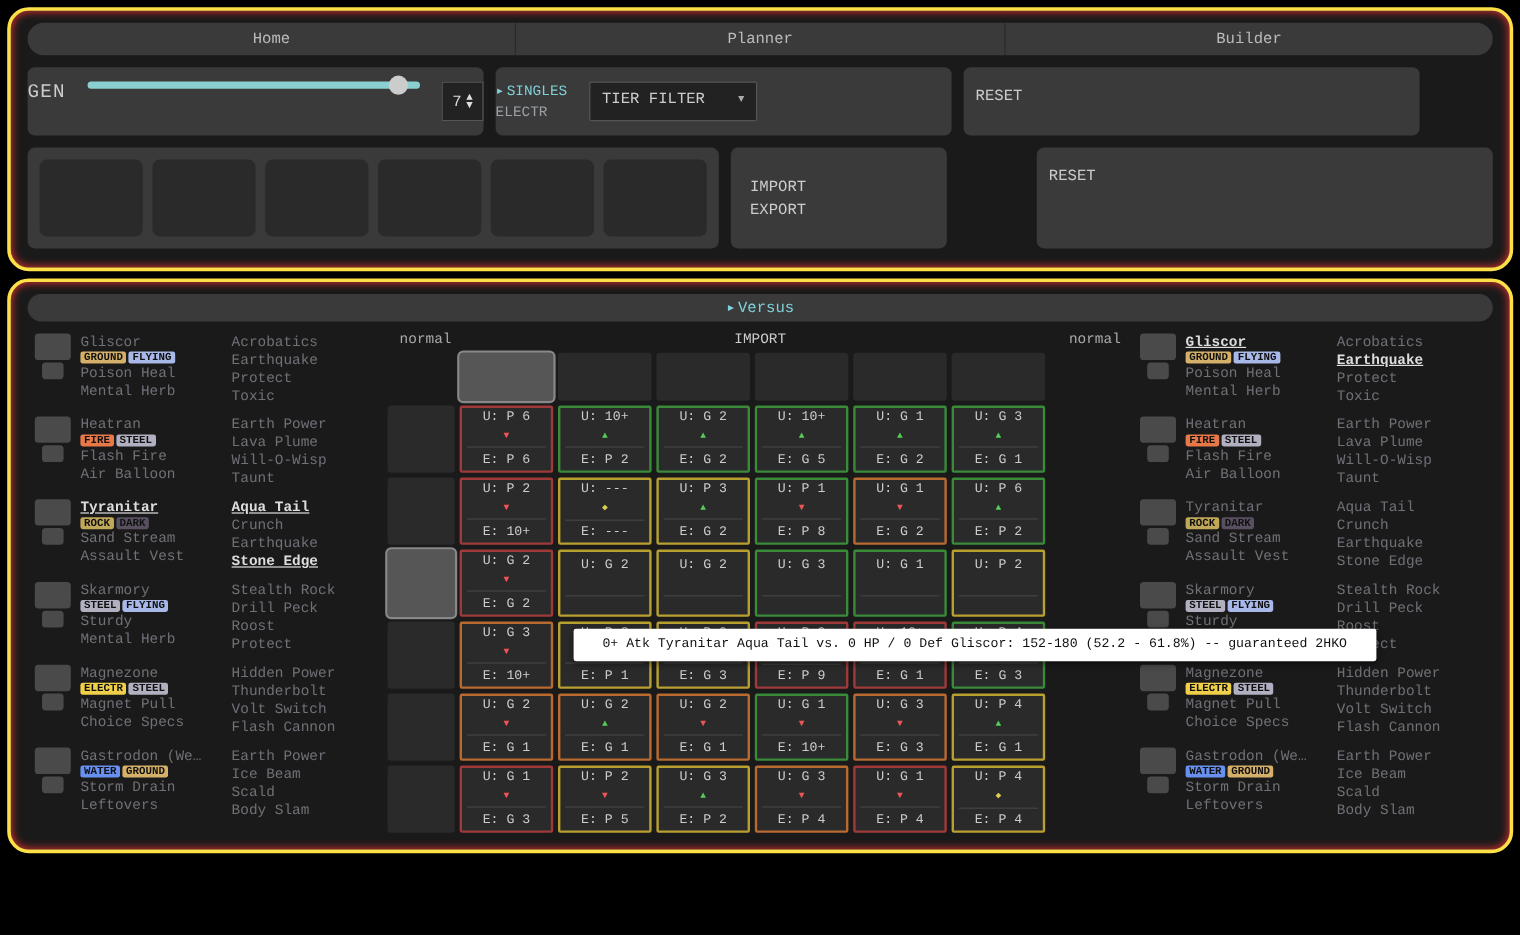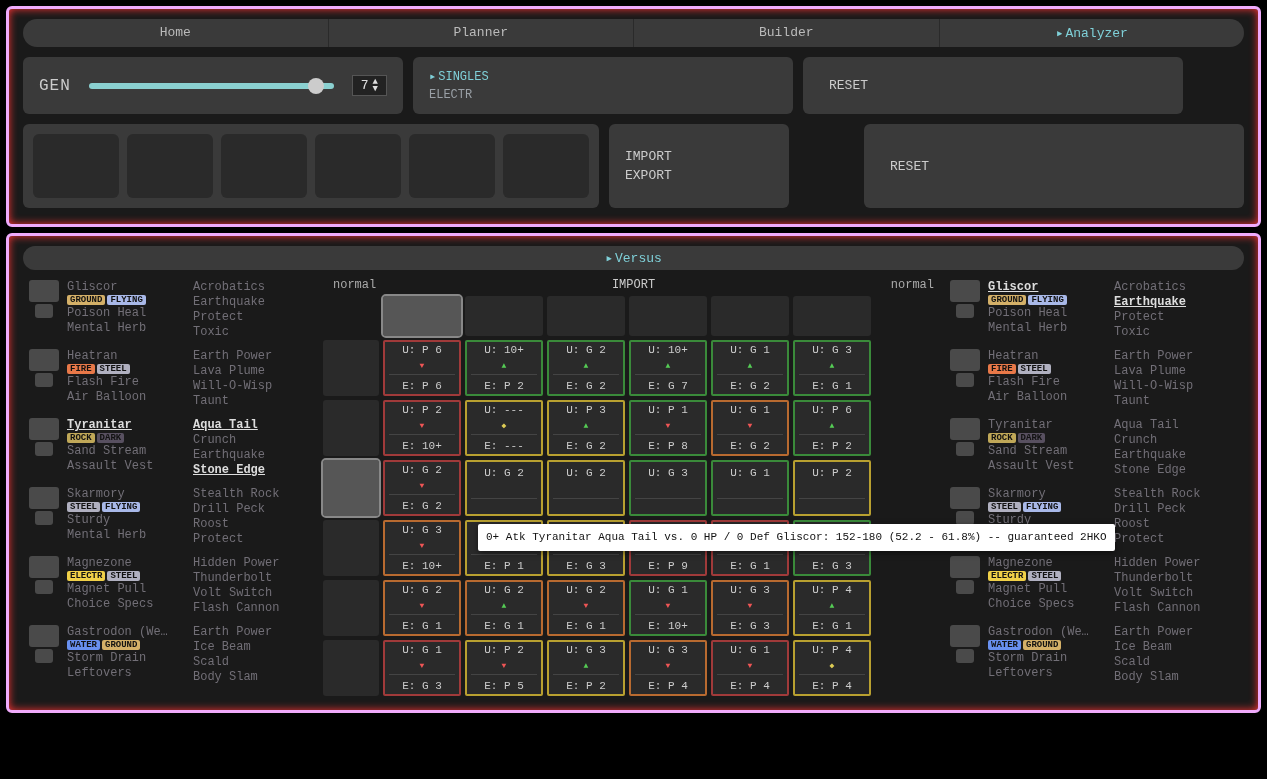--- a/index.html
+++ b/index.html
@@ -1,23 +1,23 @@
 <!DOCTYPE html>
 <html><head>
 <meta charset="utf-8">
 <style>
 *{box-sizing:border-box;margin:0;padding:0}
 body{background:#000;font-family:"Courier New",monospace;font-size:13px;color:#9aa0a6;overflow-x:hidden}
-.glow-wrap{border:3px solid #f0abfc;border-radius:6px;margin:6px;padding:6px;background:#1a1a1a;box-shadow:0 0 8px #ff3333 inset}
+.glow-wrap{border:3px solid #fde047;border-radius:18px;margin:6px;padding:6px;background:#1a1a1a;box-shadow:0 0 8px #ff3333 inset}
 .nav-bar{display:flex;background:#3a3a3a;border-radius:18px;margin:4px 8px;overflow:hidden}
 .nav-item{flex:1;text-align:center;padding:6px 0;color:#bbb;cursor:pointer;border-right:1px solid #2a2a2a}
 .nav-item.active{color:#7fd0d8}
 .nav-item:last-child{border-right:none}
 .panels{display:flex;gap:10px;margin:10px 8px}
-.panel{background:#3a3a3a;border-radius:6px;padding:12px 16px;display:flex;align-items:center;gap:18px;flex:1}
+.panel{background:#3a3a3a;border-radius:6px;padding:12px 0;display:flex;gap:18px;flex:1}
 .panel.sm{flex:0 0 auto;min-width:380px}
 .gen-label{color:#ccc;font-size:16px;letter-spacing:1px}
 .slider{flex:1;height:6px;background:#8ad0d0;border-radius:3px;position:relative}
 .slider::after{content:"";position:absolute;right:10px;top:-5px;width:16px;height:16px;background:#ccc;border-radius:50%}
 .num-box{background:#222;border:1px solid #555;padding:2px 8px;color:#ddd;display:flex;align-items:center;gap:4px}
 .spin{font-size:9px;line-height:7px}
 .singles-doubles{display:flex;flex-direction:column;gap:4px;font-size:12px}
 .sd-active{color:#7fd0d8}
 .select-box{background:#222;border:1px solid #555;padding:6px 28px 6px 10px;color:#ccc;border-radius:2px;cursor:pointer;position:relative;min-width:140px}
 .select-box::after{content:"▾";position:absolute;right:8px;top:6px;color:#aaa}
@@ -51,48 +51,48 @@
 .cell{width:78px;height:56px;background:#2a2a2a;border:2px solid #555;border-radius:2px;display:flex;flex-direction:column;justify-content:space-around;align-items:center;font-size:11px;color:#ccc;position:relative}
 .cell.g{border-color:#3a8a3a}
 .cell.y{border-color:#b8a030}
 .cell.r{border-color:#a03a3a}
 .cell.o{border-color:#b86a30}
 .arrow{font-size:8px}
 .au{color:#5c5}
 .ad{color:#e55}
 .ay{color:#dc5}
 .divline{width:90%;height:1px;background:#444}
-.tooltip{position:absolute;background:#fff;color:#111;font-size:11px;padding:6px 8px;line-height:1.4;white-space:nowrap;z-index:100;border-radius:2px;box-shadow:0 2px 6px rgba(0,0,0,.5)}
+.tooltip{position:absolute;background:#fff;color:#111;font-size:11px;padding:6px 24px;line-height:1.4;white-space:nowrap;z-index:100;border-radius:2px;box-shadow:0 2px 6px rgba(0,0,0,.5)}
 .caret{color:#7fd0d8;margin-right:2px}
 </style>
 </head>
 <body>
 
 <div class="glow-wrap">
   <div class="nav-bar">
     <div class="nav-item">Home</div>
     <div class="nav-item">Planner</div>
     <div class="nav-item">Builder</div>
-    <div class="nav-item active"><span class="caret">▸</span><span>Analyzer</span></div>
   </div>
 
   <div class="panels">
     <div class="panel sm">
       <span class="gen-label">GEN</span>
       <div class="slider"></div>
       <div class="num-box">
           <span>7</span>
           <span class="spin">▲<br>▼</span>
         </div>
     </div>
     <div class="panel sm">
       <div class="singles-doubles">
         <div class="sd-active"><span class="caret">▸</span><span>SINGLES</span></div>
         <div>ELECTR</div>
       </div>
+      <div class="select-box">TIER FILTER</div>
     </div>
     <div class="panel sm">
       <span class="reset-btn">RESET</span>
     </div>
   </div>
 
   <div class="row2">
     <div class="team-slots">
       <div class="slot"></div>
       <div class="slot"></div>
@@ -276,21 +276,21 @@
           <div class="cell g">
             <div>U: G 2</div>
             <div class="arrow au">▲</div>
             <div class="divline"></div>
             <div>E: G 2</div>
           </div>
           <div class="cell g">
             <div>U: 10+</div>
             <div class="arrow au">▲</div>
             <div class="divline"></div>
-            <div>E: G 7</div>
+            <div>E: G 5</div>
           </div>
           <div class="cell g">
             <div>U: G 1</div>
             <div class="arrow au">▲</div>
             <div class="divline"></div>
             <div>E: G 2</div>
           </div>
           <div class="cell g">
             <div>U: G 3</div>
             <div class="arrow au">▲</div>

